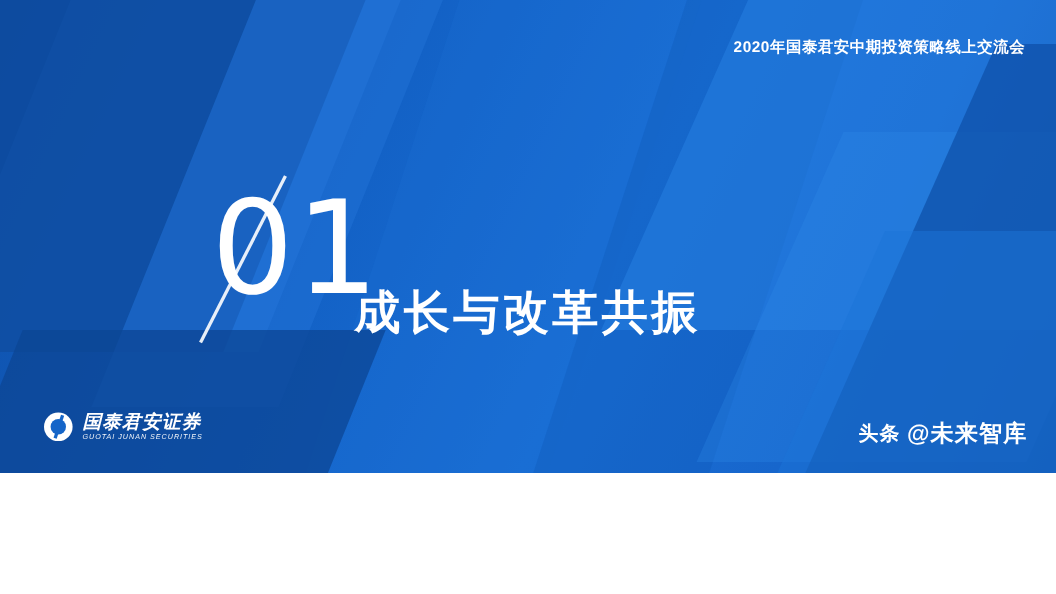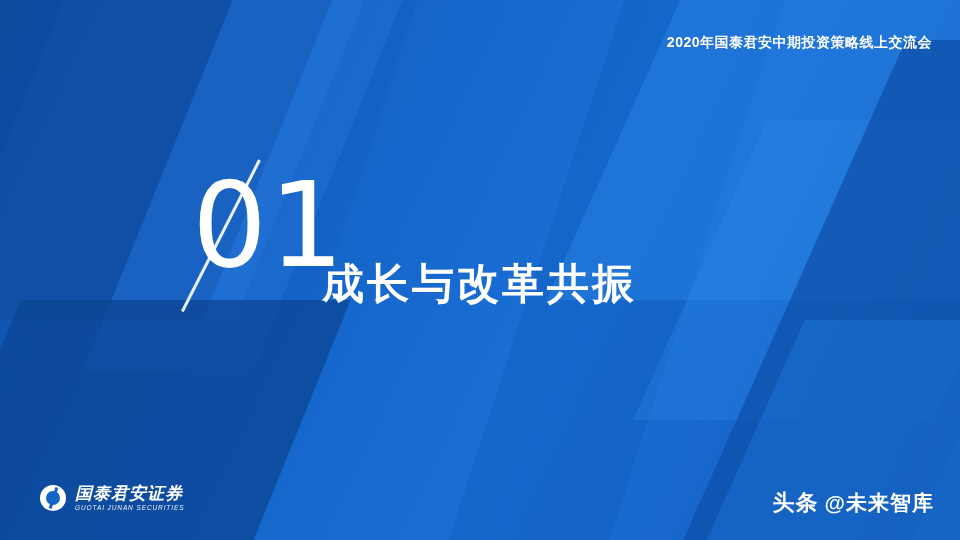--- a/index.html
+++ b/index.html
@@ -2,21 +2,21 @@
 <html><head>
 <meta charset="utf-8">
 <style>
   html,body{margin:0;padding:0;}
   body{
     width:960px;height:540px;overflow:hidden;
     font-family:"Liberation Sans","DejaVu Sans",sans-serif;
     background:#ffffff;
   }
   .slide{
-    position:relative;width:960px;height:540px;overflow:hidden;
+    position:relative;width:960px;height:430px;overflow:hidden;
     background:#1565c8;
   }
   
   .bg-base{
     position:absolute;inset:0;
     background:linear-gradient(115deg,#0e4fa8 0%,#1260c4 32%,#1a6fd6 58%,#1766cc 78%,#0f52ad 100%);
   }
   .shape{position:absolute;}
   .s1{ 
     left:-120px;top:-160px;width:420px;height:480px;
@@ -127,21 +127,21 @@
     display:flex;align-items:center;gap:8px;
   }
 
   
   .watermark{
     position:absolute;right:26px;bottom:22px;
     display:flex;align-items:center;gap:6px;
     color:#ffffff;
   }
   .wm-badge{
-    font-size:22px;font-weight:bold;letter-spacing:1px;
+    font-size:18px;font-weight:bold;letter-spacing:1px;
   }
   .wm-text{font-size:21px;font-weight:bold;letter-spacing:1px;}
 </style>
 </head>
 <body>
 
 <div class="slide">
 
   <div class="bg-base"></div>
   <div class="shape s2"></div>

